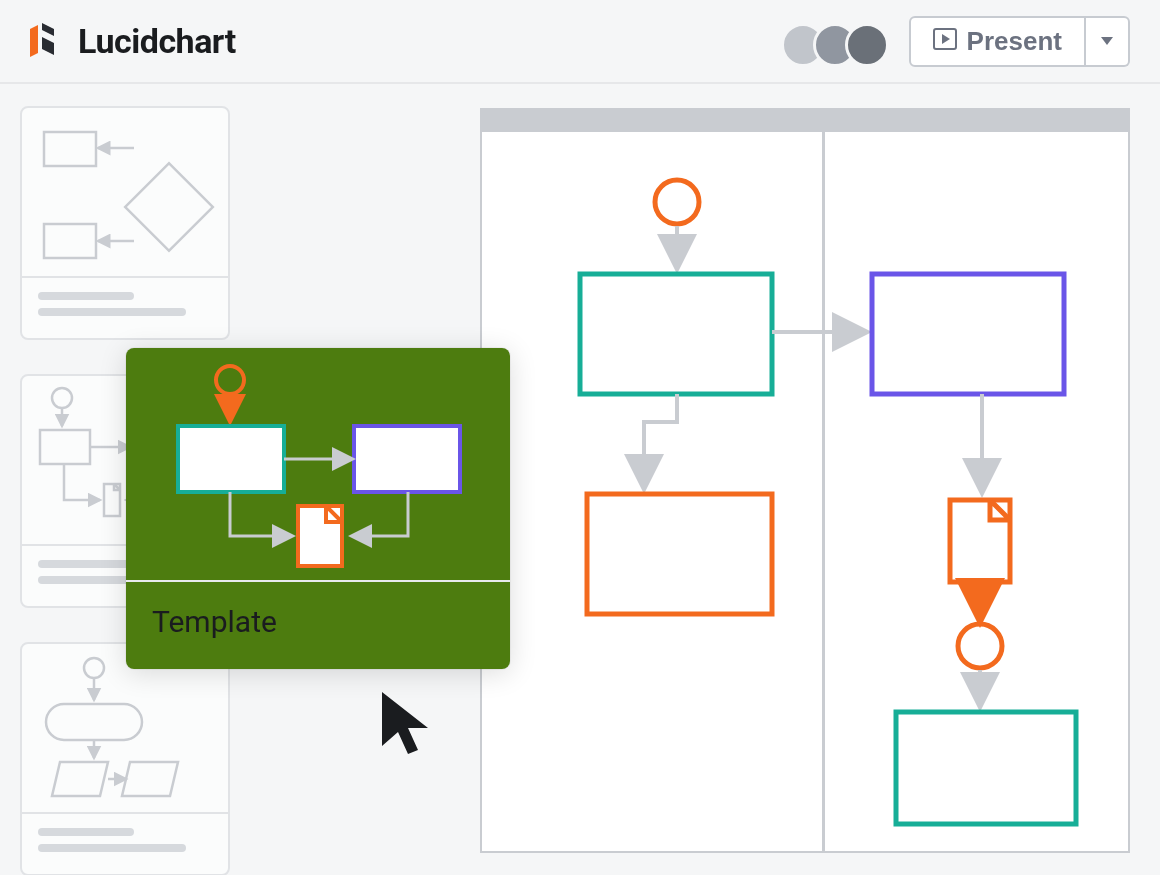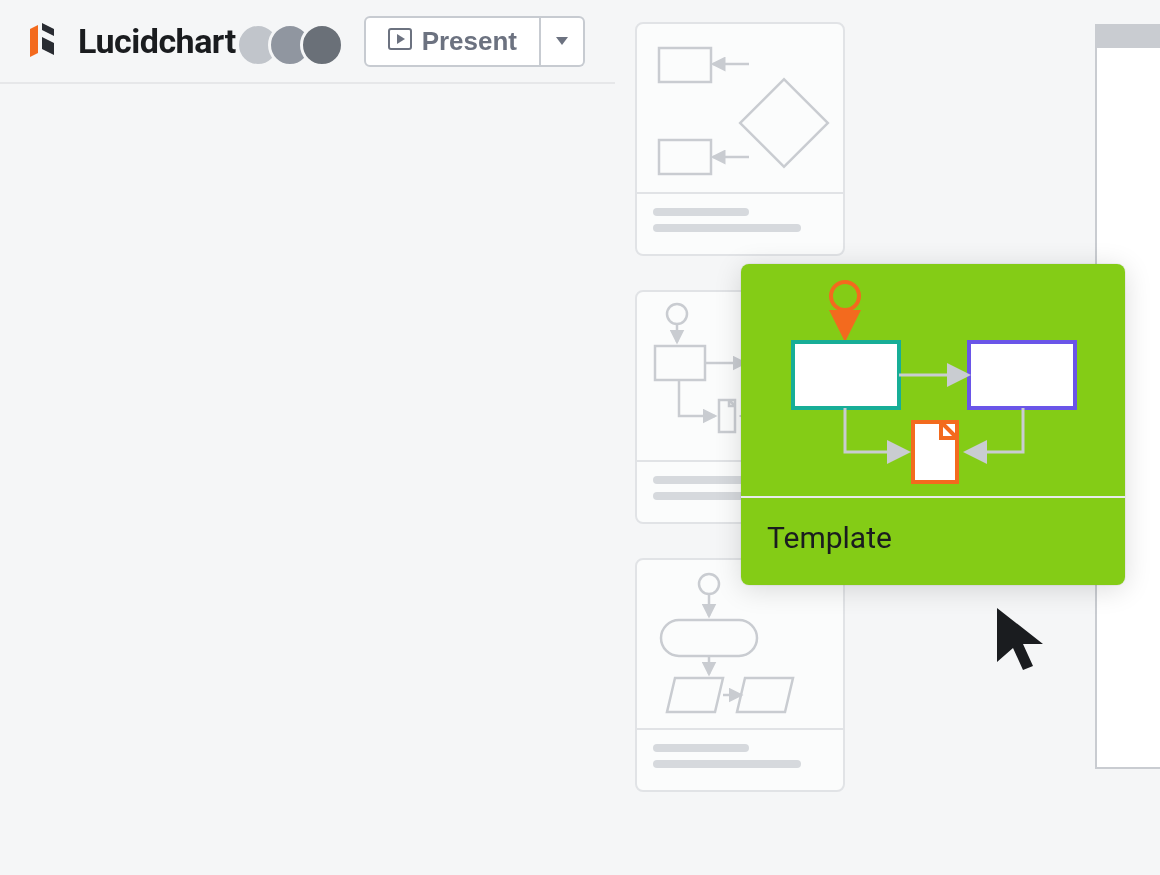--- a/index.html
+++ b/index.html
@@ -1,18 +1,18 @@
 <!DOCTYPE html>
 <html><head>
 <meta charset="utf-8">
 <style>
   * { box-sizing: border-box; margin: 0; padding: 0; }
   html, body { width: 1160px; height: 875px; font-family: -apple-system, BlinkMacSystemFont, "Segoe UI", Roboto, Helvetica, Arial, sans-serif; background: #fff; overflow: hidden; }
 
-  .app { display: flex; width: 100%; height: 100%; background: #f5f6f7; }
+  .app { display: flex; flex-direction: column; width: 100%; height: 100%; background: #f5f6f7; }
 
   
   .topbar { height: 84px; background: #f5f6f7; display: flex; align-items: center; justify-content: space-between; padding: 0 30px; border-bottom: 2px solid #e6e7e9; }
   .brand { display: flex; align-items: center; gap: 12px; }
   .brand-logo { width: 36px; height: 40px; }
   .brand-name { font-size: 34px; font-weight: 700; color: #1a1c1f; letter-spacing: -0.5px; }
 
   .topbar-right { display: flex; align-items: flex-end; gap: 20px; }
   .avatars { display: flex; }
   .avatar { width: 44px; height: 44px; border-radius: 50%; border: 3px solid #f5f6f7; }
@@ -45,21 +45,21 @@
   .line.short { width: 55%; }
   .line.long { width: 85%; }
 
   .thumb1 { left: 20px; top: 22px; }
   .thumb2 { left: 20px; top: 290px; }
   .thumb3 { left: 20px; top: 558px; }
 
   
   .popover {
     position: absolute; left: 126px; top: 264px; width: 384px;
-    background: #84cc16; border-radius: 8px;
+    background: #4d7c0f; border-radius: 8px;
     box-shadow: 0 4px 28px rgba(0,0,0,0.14), 0 0 0 1px rgba(0,0,0,0.04);
     overflow: hidden; z-index: 20;
   }
   .popover-preview { height: 234px; position: relative; border-bottom: 2px solid #e8eaec; }
   .popover-footer { padding: 22px 26px 30px; }
   .popover-title { font-size: 30px; font-weight: 400; color: #1a1c1f; }
 
   .cursor { position: absolute; left: 376px; top: 604px; z-index: 30; }
 
   

